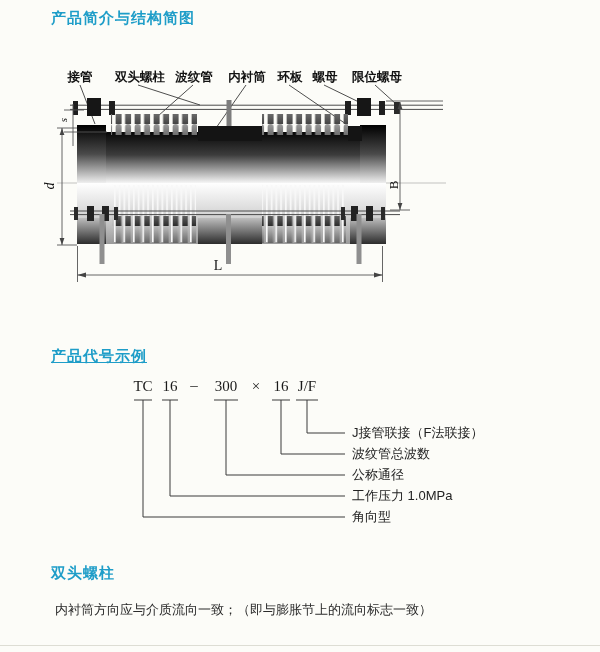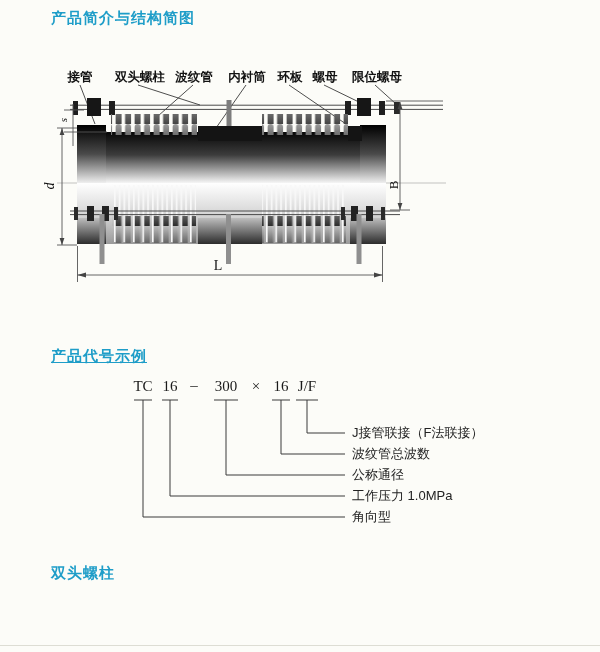--- a/index.html
+++ b/index.html
@@ -209,15 +209,16 @@
     <text class="callout-label" x="352" y="84">波纹管总波数</text>
     <text class="callout-label" x="352" y="105">公称通径</text>
     <text class="callout-label" x="352" y="126">工作压力 1.0MPa</text>
     <text class="callout-label" x="352" y="147">角向型</text>
   </g>
 </svg>
 
 <h2 id="heading-install" class="sec-heading">双头螺柱</h2>
 
 <div class="install-text">
+  <div class="install-line">内衬筒方向应与介质流向一致；（即与膨胀节上的流向标志一致）</div>
 </div>
 
 <div class="page-divider"></div>
 
 </body></html>

